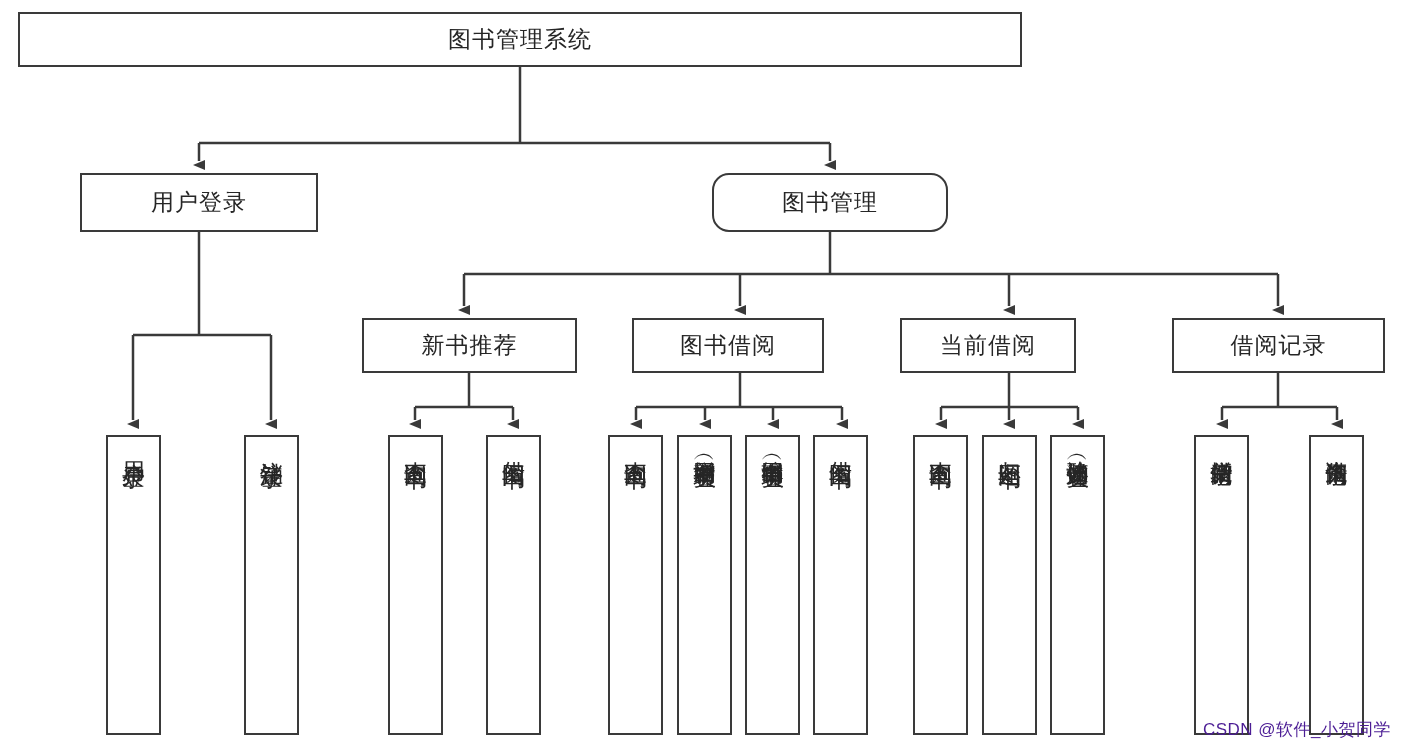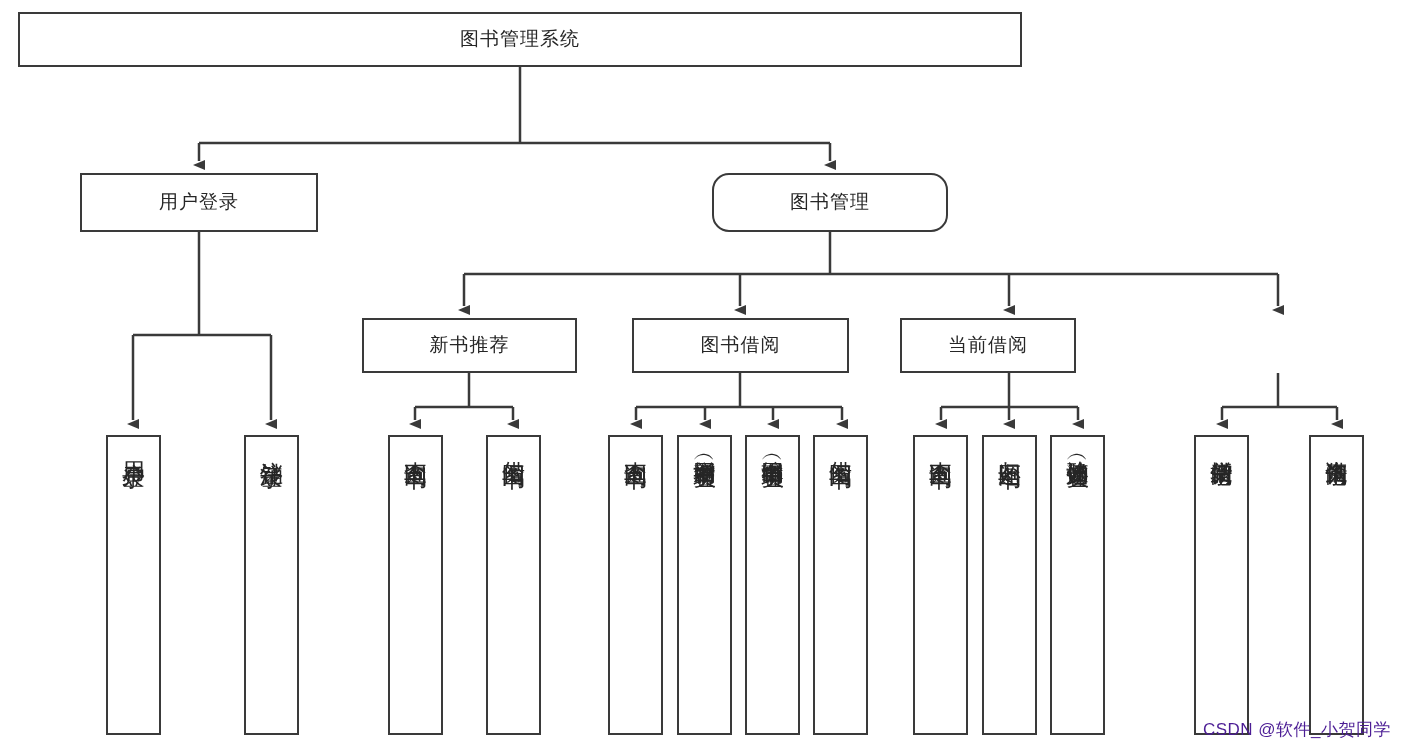--- a/index.html
+++ b/index.html
@@ -29,21 +29,21 @@
     position: absolute;
     box-sizing: border-box;
     border: 2.5px solid #3a3a3a;
     background: #ffffff;
     display: flex;
     align-items: center;
     justify-content: center;
     color: #262626;
   }
   .node.horizontal {
-    font-size: 19px;
+    font-size: 23px;
     letter-spacing: 1px;
     line-height: 1.2;
     white-space: nowrap;
     font-family: Liberation Serif, serif;
   }
   .node.vertical {
     align-items: flex-start;
     justify-content: center;
     padding-top: 6px;
   }
@@ -135,28 +135,31 @@
   </div>
 
   <div class="node horizontal" style="left:712px; top:173px; width:236px; height:59px;border-radius:17px;">
     <span>图书管理</span>
   </div>
 
   <div class="node horizontal" style="left:362px; top:318px; width:215px; height:55px;">
     <span>新书推荐</span>
   </div>
 
-  <div class="node horizontal" style="left:632px; top:318px; width:217px; height:55px;">
+  <div class="node horizontal" style="left:632px; top:318px; width:192px; height:55px;">
     <span>图书借阅</span>
   </div>
 
   <div class="node horizontal" style="left:900px; top:318px; width:176px; height:55px;">
     <span>当前借阅</span>
   </div>
 
+  <div class="node horizontal" style="left:1172px; top:318px; width:213px; height:55px;">
+    <span>借阅记录</span>
+  </div>
 
   <div class="node vertical" style="left:106px; top:435px; width:55px; height:300px;">
     <span class="vlabel">用户登录</span>
   </div>
 
   <div class="node vertical" style="left:244px; top:435px; width:55px; height:300px;">
     <span class="vlabel">注销登录</span>
   </div>
 
   <div class="node vertical" style="left:388px; top:435px; width:55px; height:300px;">

